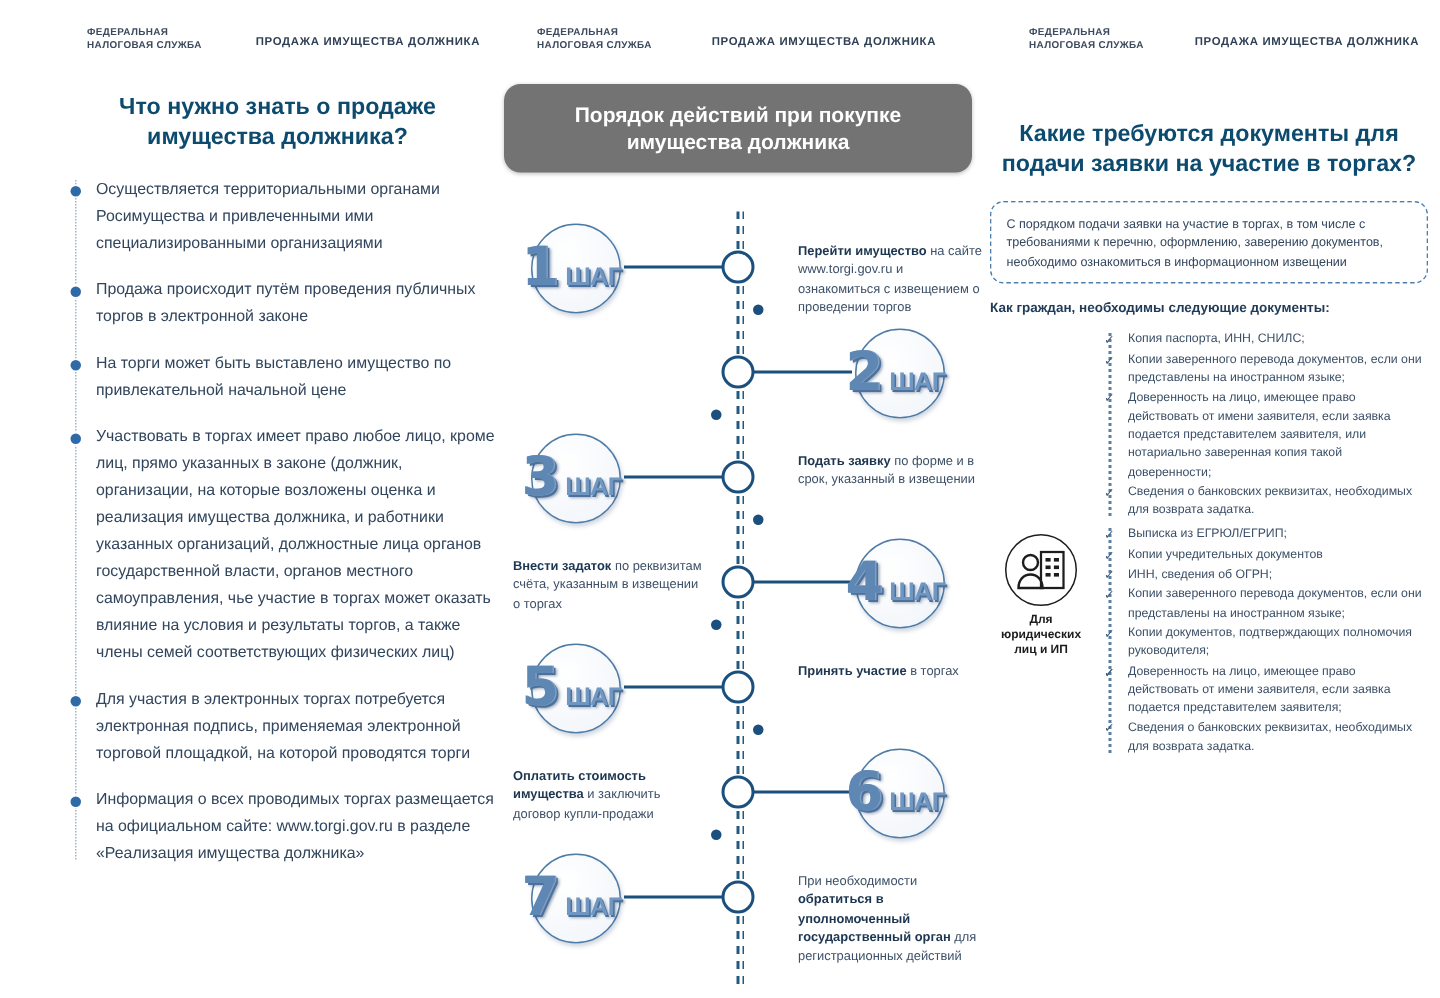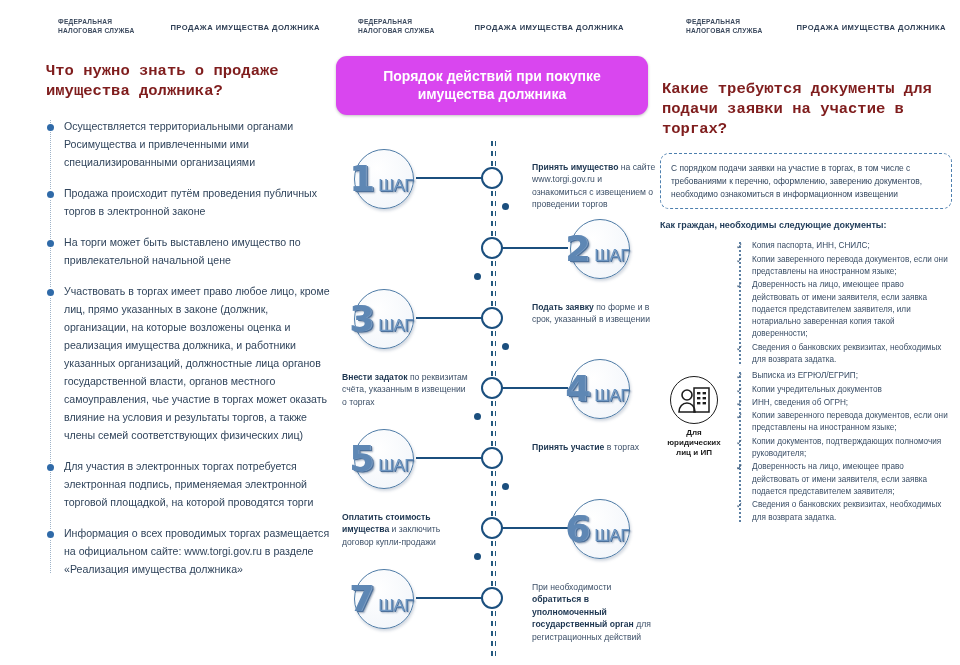--- a/index.html
+++ b/index.html
@@ -30,42 +30,42 @@
   #hdr2 .ttl{margin-left:26px;}
   #hdr3 .ttl{margin-left:20px;}
 
   
   .col{position:absolute;top:56px;}
   #colL{left:40px;width:290px;}
   #colC{left:336px;width:312px;}
   #colR{left:660px;width:292px;}
 
   .h1{
-    color:#7f1d1d;font-size:15.5px;font-weight:bold;line-height:1.28;
-    text-align:left;margin:6px 0 14px 0;font-family:Liberation Mono, monospace;
+    color:#0c4a6e;font-size:15.5px;font-weight:bold;line-height:1.28;
+    text-align:center;margin:6px 0 14px 0;
   }
   #colL .h1{padding:0 6px;}
   #colR .h1{padding:0 2px;margin-top:24px;}
 
   
   .bullets{position:relative;margin-left:4px;}
   .bullets:before{
     content:"";position:absolute;left:6px;top:4px;bottom:4px;
     border-left:1px dotted #9fb3c8;
   }
   .bul{position:relative;padding-left:20px;margin-bottom:13px;}
   .bul .dot{
     position:absolute;left:2.5px;top:8px;width:7px;height:7px;border-radius:50%;
     background:#2f6aa8;box-shadow:0 0 0 1px #ffffff;
   }
   .bul .txt{font-size:10.6px;line-height:1.42;color:#31455c;}
 
   
   .pill{
-    background:#d946ef;color:#ffffff;border-radius:11px;
+    background:#737373;color:#ffffff;border-radius:11px;
     padding:11px 14px;text-align:center;
     font-size:14px;font-weight:bold;line-height:1.32;
     box-shadow:0 1px 3px rgba(0,0,0,.25);
   }
 
   
   .steps{position:relative;margin-top:26px;height:510px;}
   .spine{
     position:absolute;left:155px;top:0;bottom:-6px;width:5px;
   }
@@ -97,21 +97,21 @@
     transform:translate(-3px,0);
   }
   .badge .num{
     font-family:"DejaVu Sans", sans-serif;
     font-size:36px;font-weight:bold;line-height:.82;
     color:#5e87b4;
     text-shadow:1px 0 0 #7f9fc4, 2px 1px 0 #4d719b, 3px 2px 2px rgba(30,60,100,.45);
     letter-spacing:-1px;
   }
   .badge .shag{
-    font-size:17px;font-weight:normal;line-height:.9;
+    font-size:17px;font-weight:bold;line-height:.9;
     color:#6f97c2;letter-spacing:-.5px;margin-left:5px;
     text-shadow:1px 1px 0 #4d719b, 2px 2px 2px rgba(30,60,100,.4);
   }
 
   .cap{position:absolute;font-size:8.6px;line-height:1.45;color:#3d5068;top:20px;}
   .cap b{color:#1c3550;font-weight:bold;}
   .cap.right{left:196px;width:124px;}
   .cap.left{right:176px;width:130px;text-align:left;}
 
   
@@ -187,21 +187,21 @@
         </div>
     <div class="step" style="top: 0px;">
           <div class="badge" style="left: 18px;">
             <span class="inner">
               <span class="num">1</span>
               <span class="shag">ШАГ</span>
             </span>
           </div>
           <div class="tick" style="left: 80px; width: 66px;"></div>
           <div class="node"></div>
-          <div class="cap right"><b>Принять имущество</b> на сайте www.torgi.gov.ru  и ознакомиться с извещением о проведении торгов</div>
+          <div class="cap right"><b>Перейти имущество</b> на сайте www.torgi.gov.ru  и ознакомиться с извещением о проведении торгов</div>
           <div class="minidot" style="top: 62px; left: 166px;"></div>
         </div>
         <div class="step" style="top: 70px;">
           <div class="badge" style="right: 18px;">
             <span class="inner">
               <span class="num">2</span>
               <span class="shag">ШАГ</span>
             </span>
           </div>
           <div class="tick" style="right: 80px; width: 66px;"></div>

